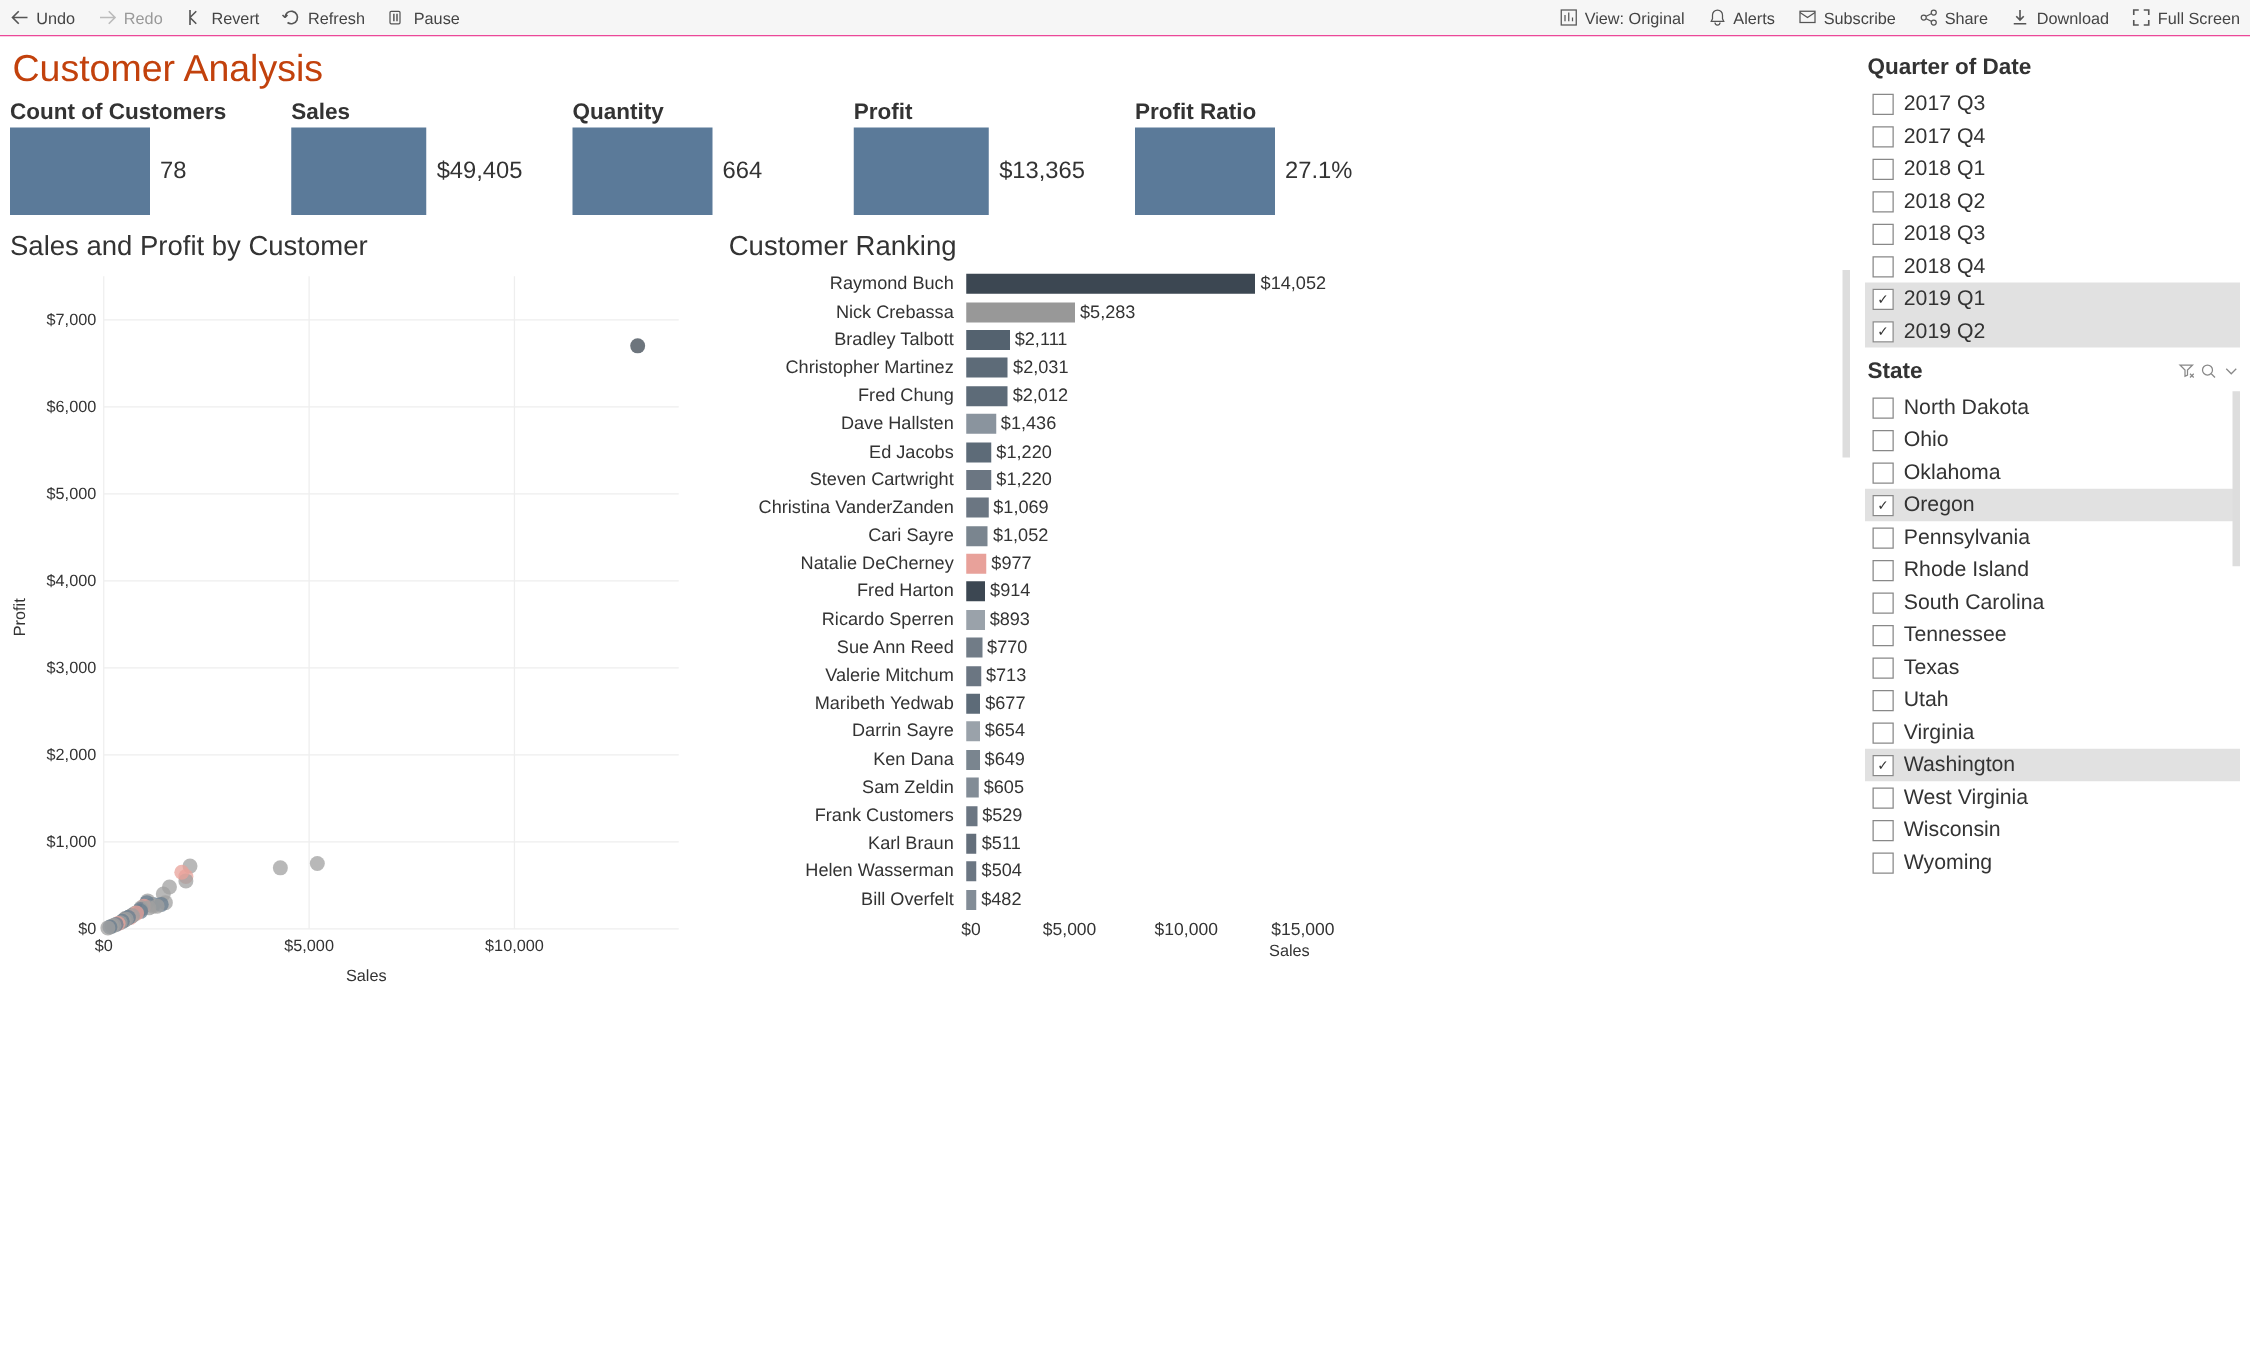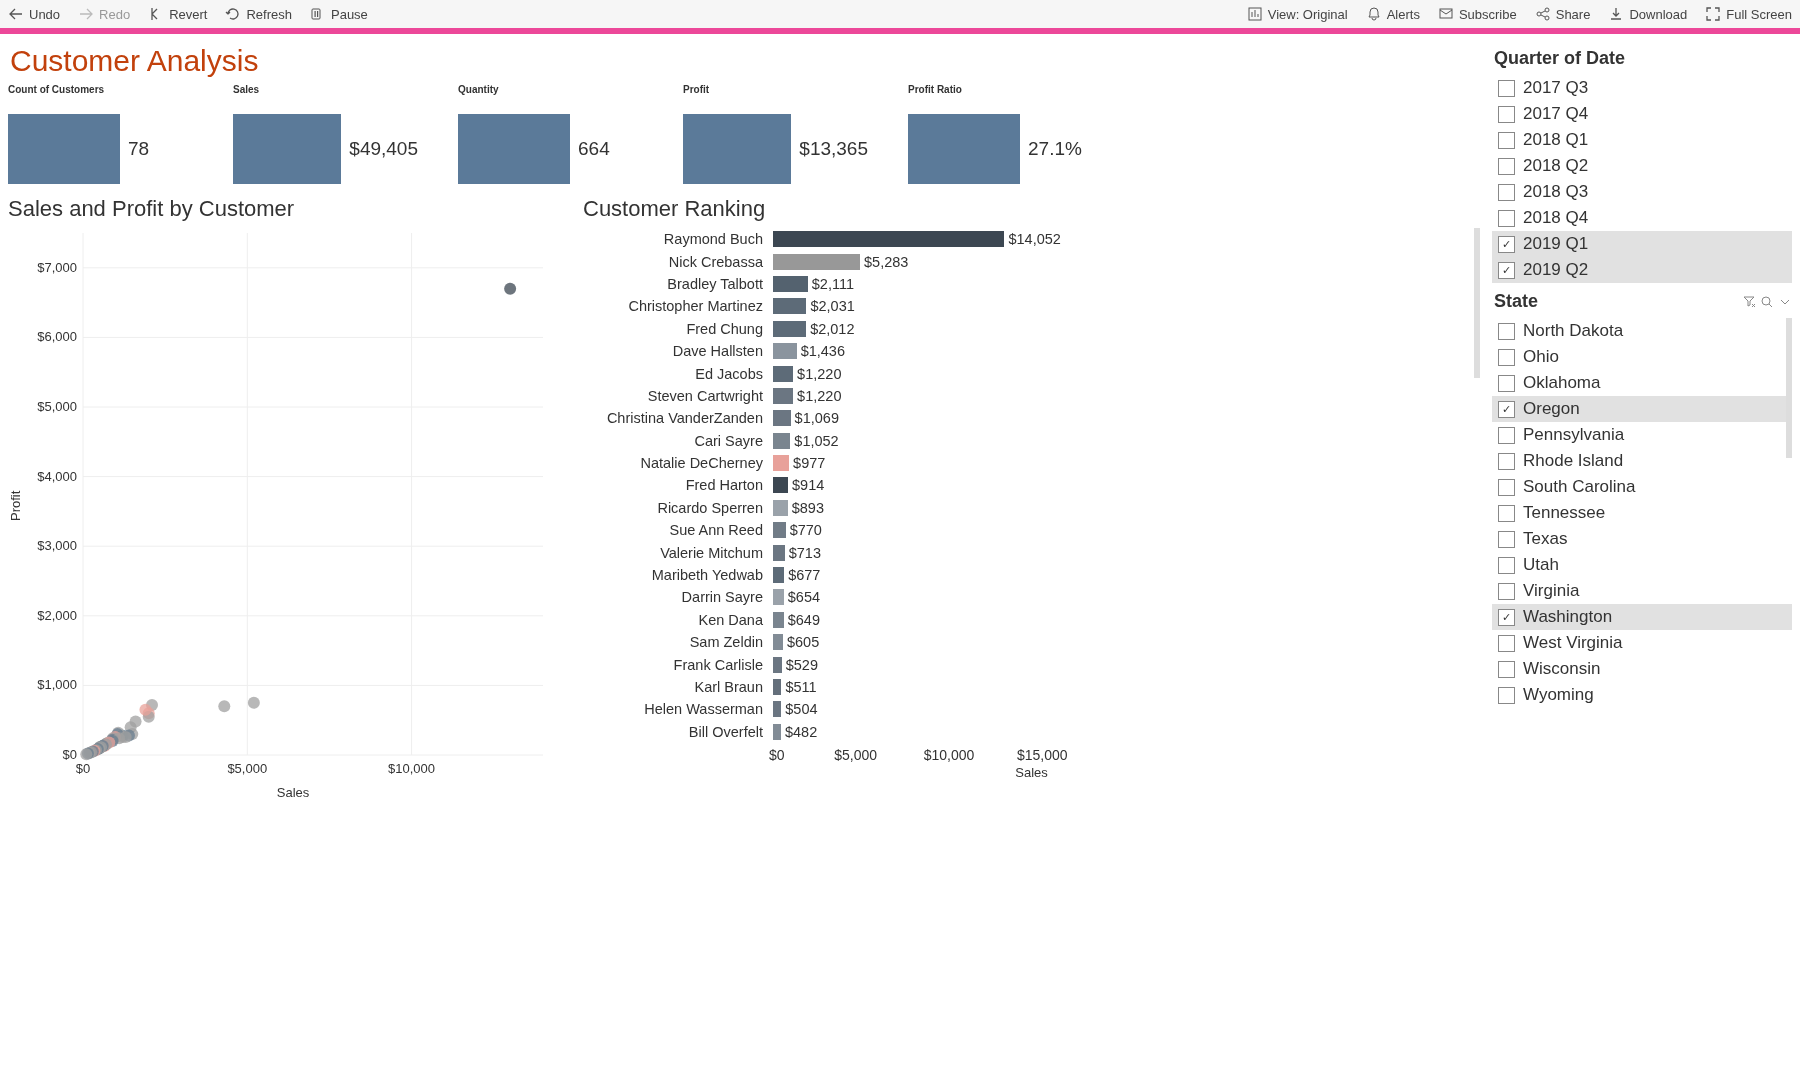--- a/index.html
+++ b/index.html
@@ -1,29 +1,29 @@
 <!DOCTYPE html>
 <html><head>
 <meta charset="utf-8">
 <style>
 html,body{margin:0;padding:0;font-family:-apple-system,BlinkMacSystemFont,"Segoe UI",Arial,sans-serif;font-size:14px;color:#333;background:#fff}
-#toolbar{height:28px;background:#f6f6f6;border-bottom:6px solid #ec4899;display:flex;align-items:center;padding:0 8px;font-size:13px;color:#444}
+#toolbar{height:28px;background:#f6f6f6;border-bottom:1px solid #ec4899;display:flex;align-items:center;padding:0 8px;font-size:13px;color:#444}
 .tb-left,.tb-right{display:flex;align-items:center;gap:18px}
 .tb-right{margin-left:auto}
 .tb-item{display:flex;align-items:center;gap:5px;cursor:pointer}
 .tb-item.disabled{color:#999}
 .ic{width:16px;height:16px;display:inline-block}
 svg{display:block}
 #main{display:flex}
 #dash{flex:1;padding:8px 8px 0 8px}
 #filters{width:300px;padding:10px 8px 0 4px}
 #page-title{font-size:30px;font-weight:400;color:#c2410c;margin:2px 0 6px 2px}
 #kpis{display:flex;gap:40px;margin-bottom:8px}
 .kpi{width:185px}
-.kpi-title{font-size:10px;font-weight:600;margin-bottom:19px}
+.kpi-title{font-size:18px;font-weight:600;margin-bottom:2px}
 .kpi-body{display:flex;align-items:center;gap:8px;height:70px}
 .kpi-bar{width:112px;height:70px;background:#5b7a99}
 .kpi-val{font-size:19px}
 #row2{display:flex;gap:25px}
 .section-title{font-size:22px;font-weight:400;margin:4px 0 6px 0}
 #scatter-wrap{width:550px}
 #ranking-wrap{flex:1}
 .axis-lbl{font-size:13px;text-align:center;margin-top:2px}
 .y-axis-lbl{writing-mode:vertical-rl;transform:rotate(180deg);font-size:13px;text-align:center}
 .filter-title{font-size:18px;font-weight:600;margin:4px 0 6px 2px;display:flex;align-items:center}
@@ -357,21 +357,21 @@
               <div class="rank-name">Ken Dana</div>
               <div class="rank-bar" style="width:10.68941176470588px;background:#7a858f"></div>
               <div class="rank-val">$649</div>
             </div>
             <div class="rank-row">
               <div class="rank-name">Sam Zeldin</div>
               <div class="rank-bar" style="width:9.964705882352941px;background:#828c96"></div>
               <div class="rank-val">$605</div>
             </div>
             <div class="rank-row">
-              <div class="rank-name">Frank Carlisle</div>
+              <div class="rank-name">Frank Customers</div>
               <div class="rank-bar" style="width:8.712941176470588px;background:#6b7682"></div>
               <div class="rank-val">$529</div>
             </div>
             <div class="rank-row">
               <div class="rank-name">Karl Braun</div>
               <div class="rank-bar" style="width:8.416470588235294px;background:#646f7b"></div>
               <div class="rank-val">$511</div>
             </div>
             <div class="rank-row">
               <div class="rank-name">Helen Wasserman</div>

